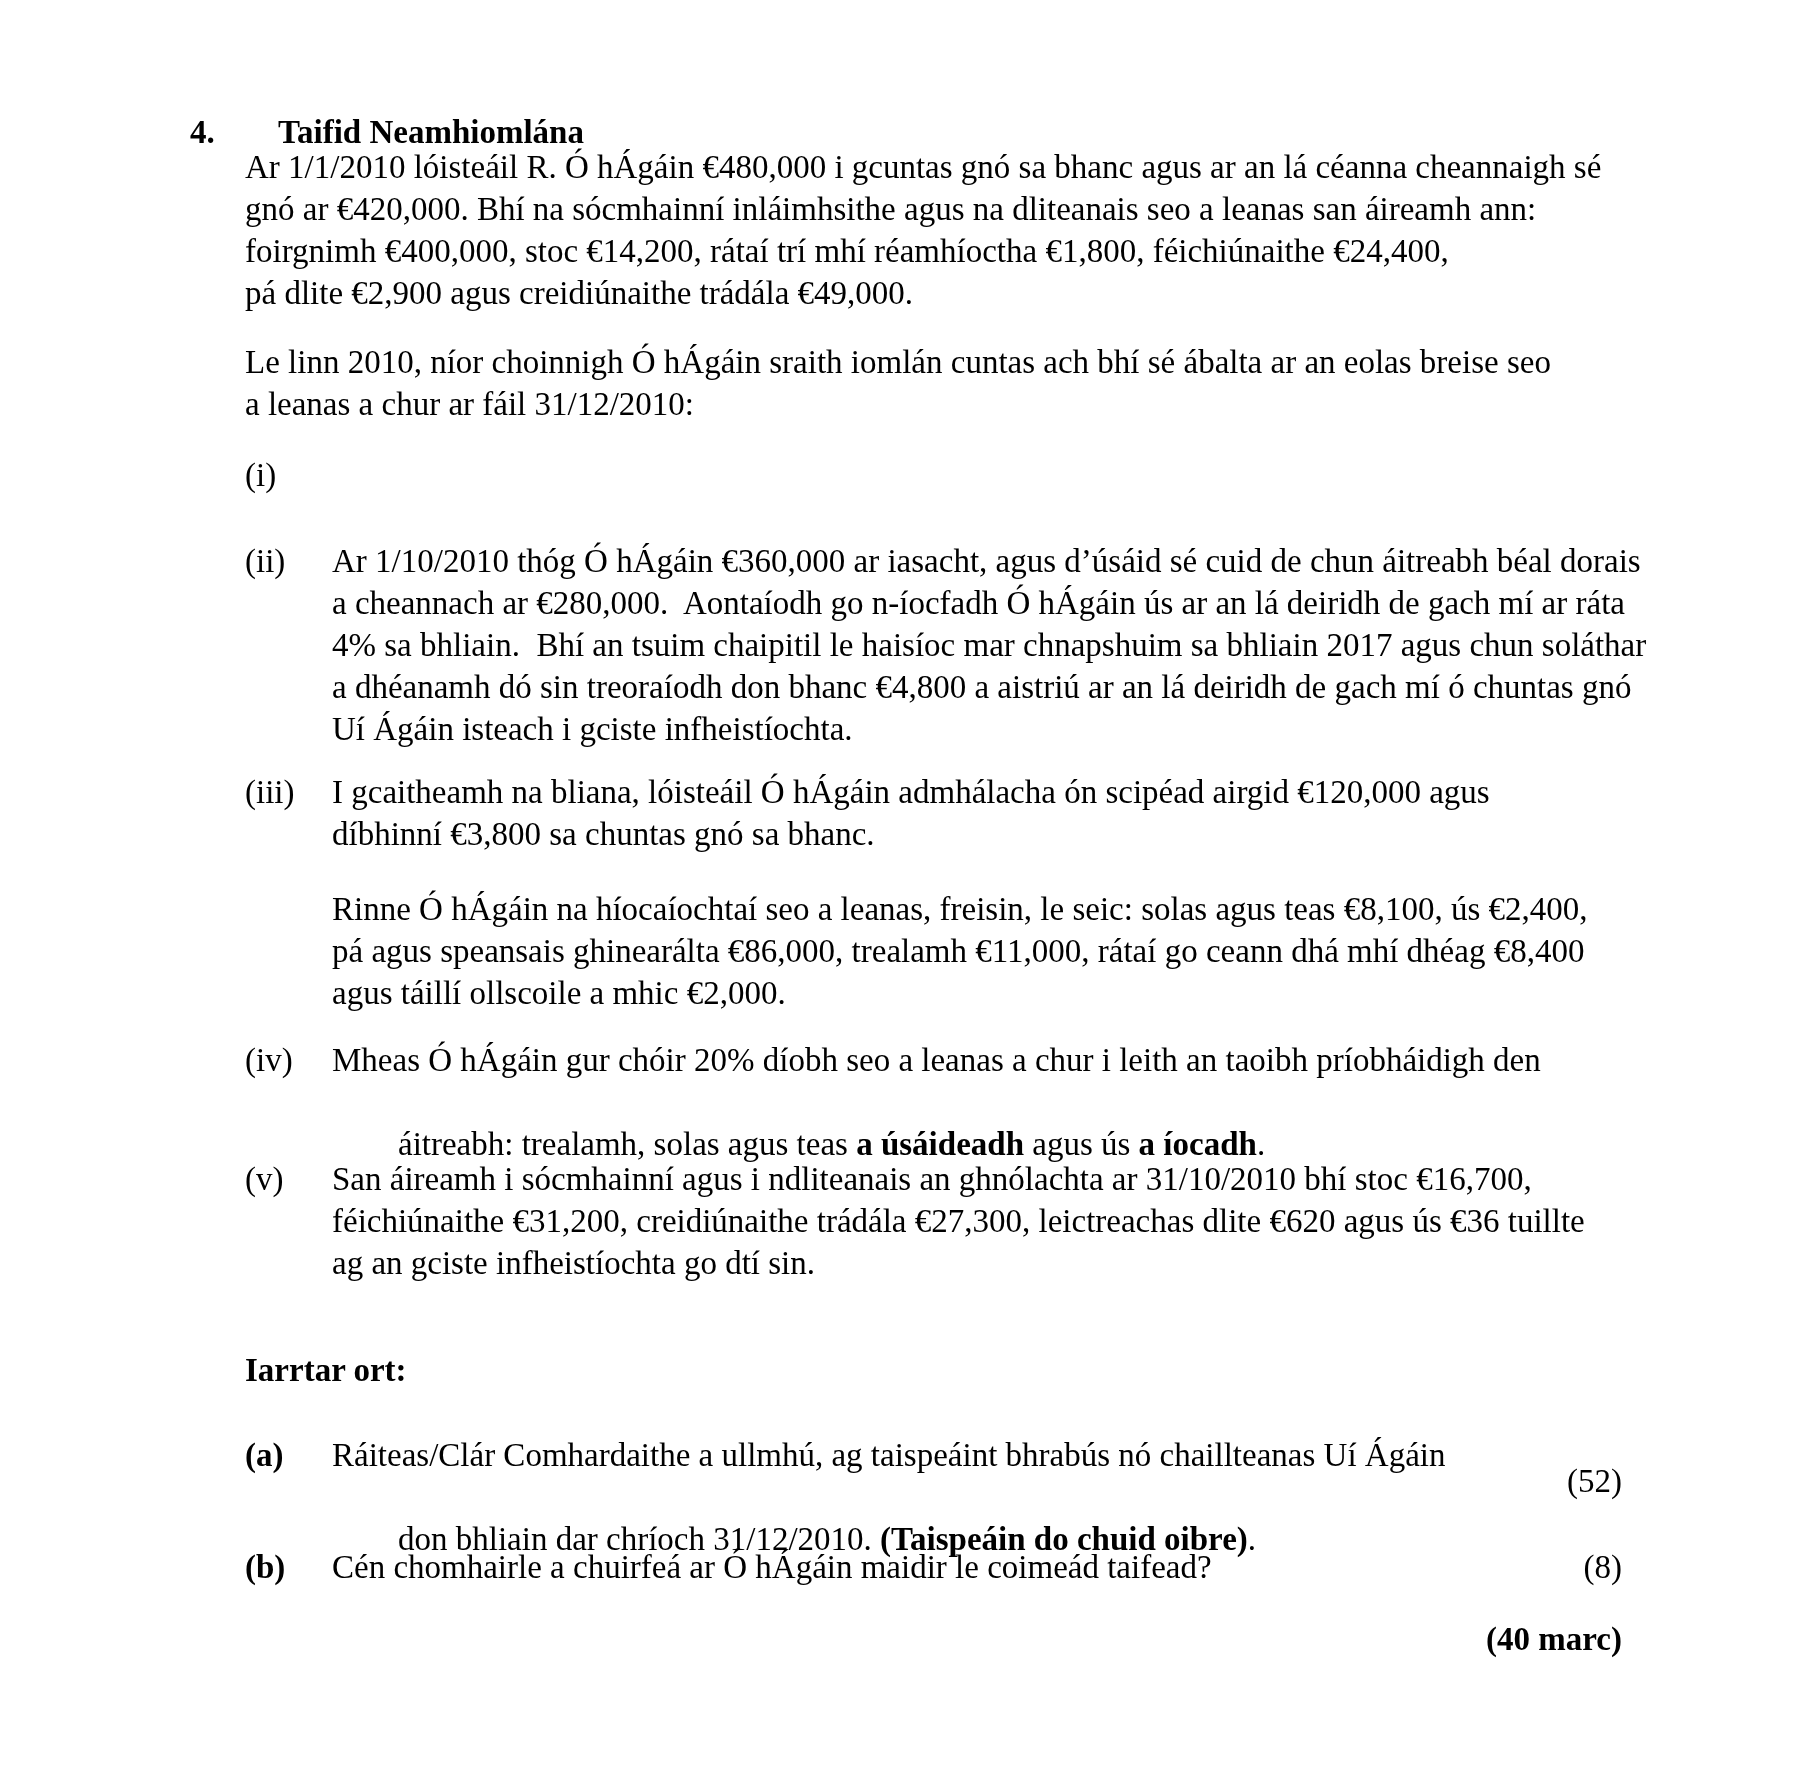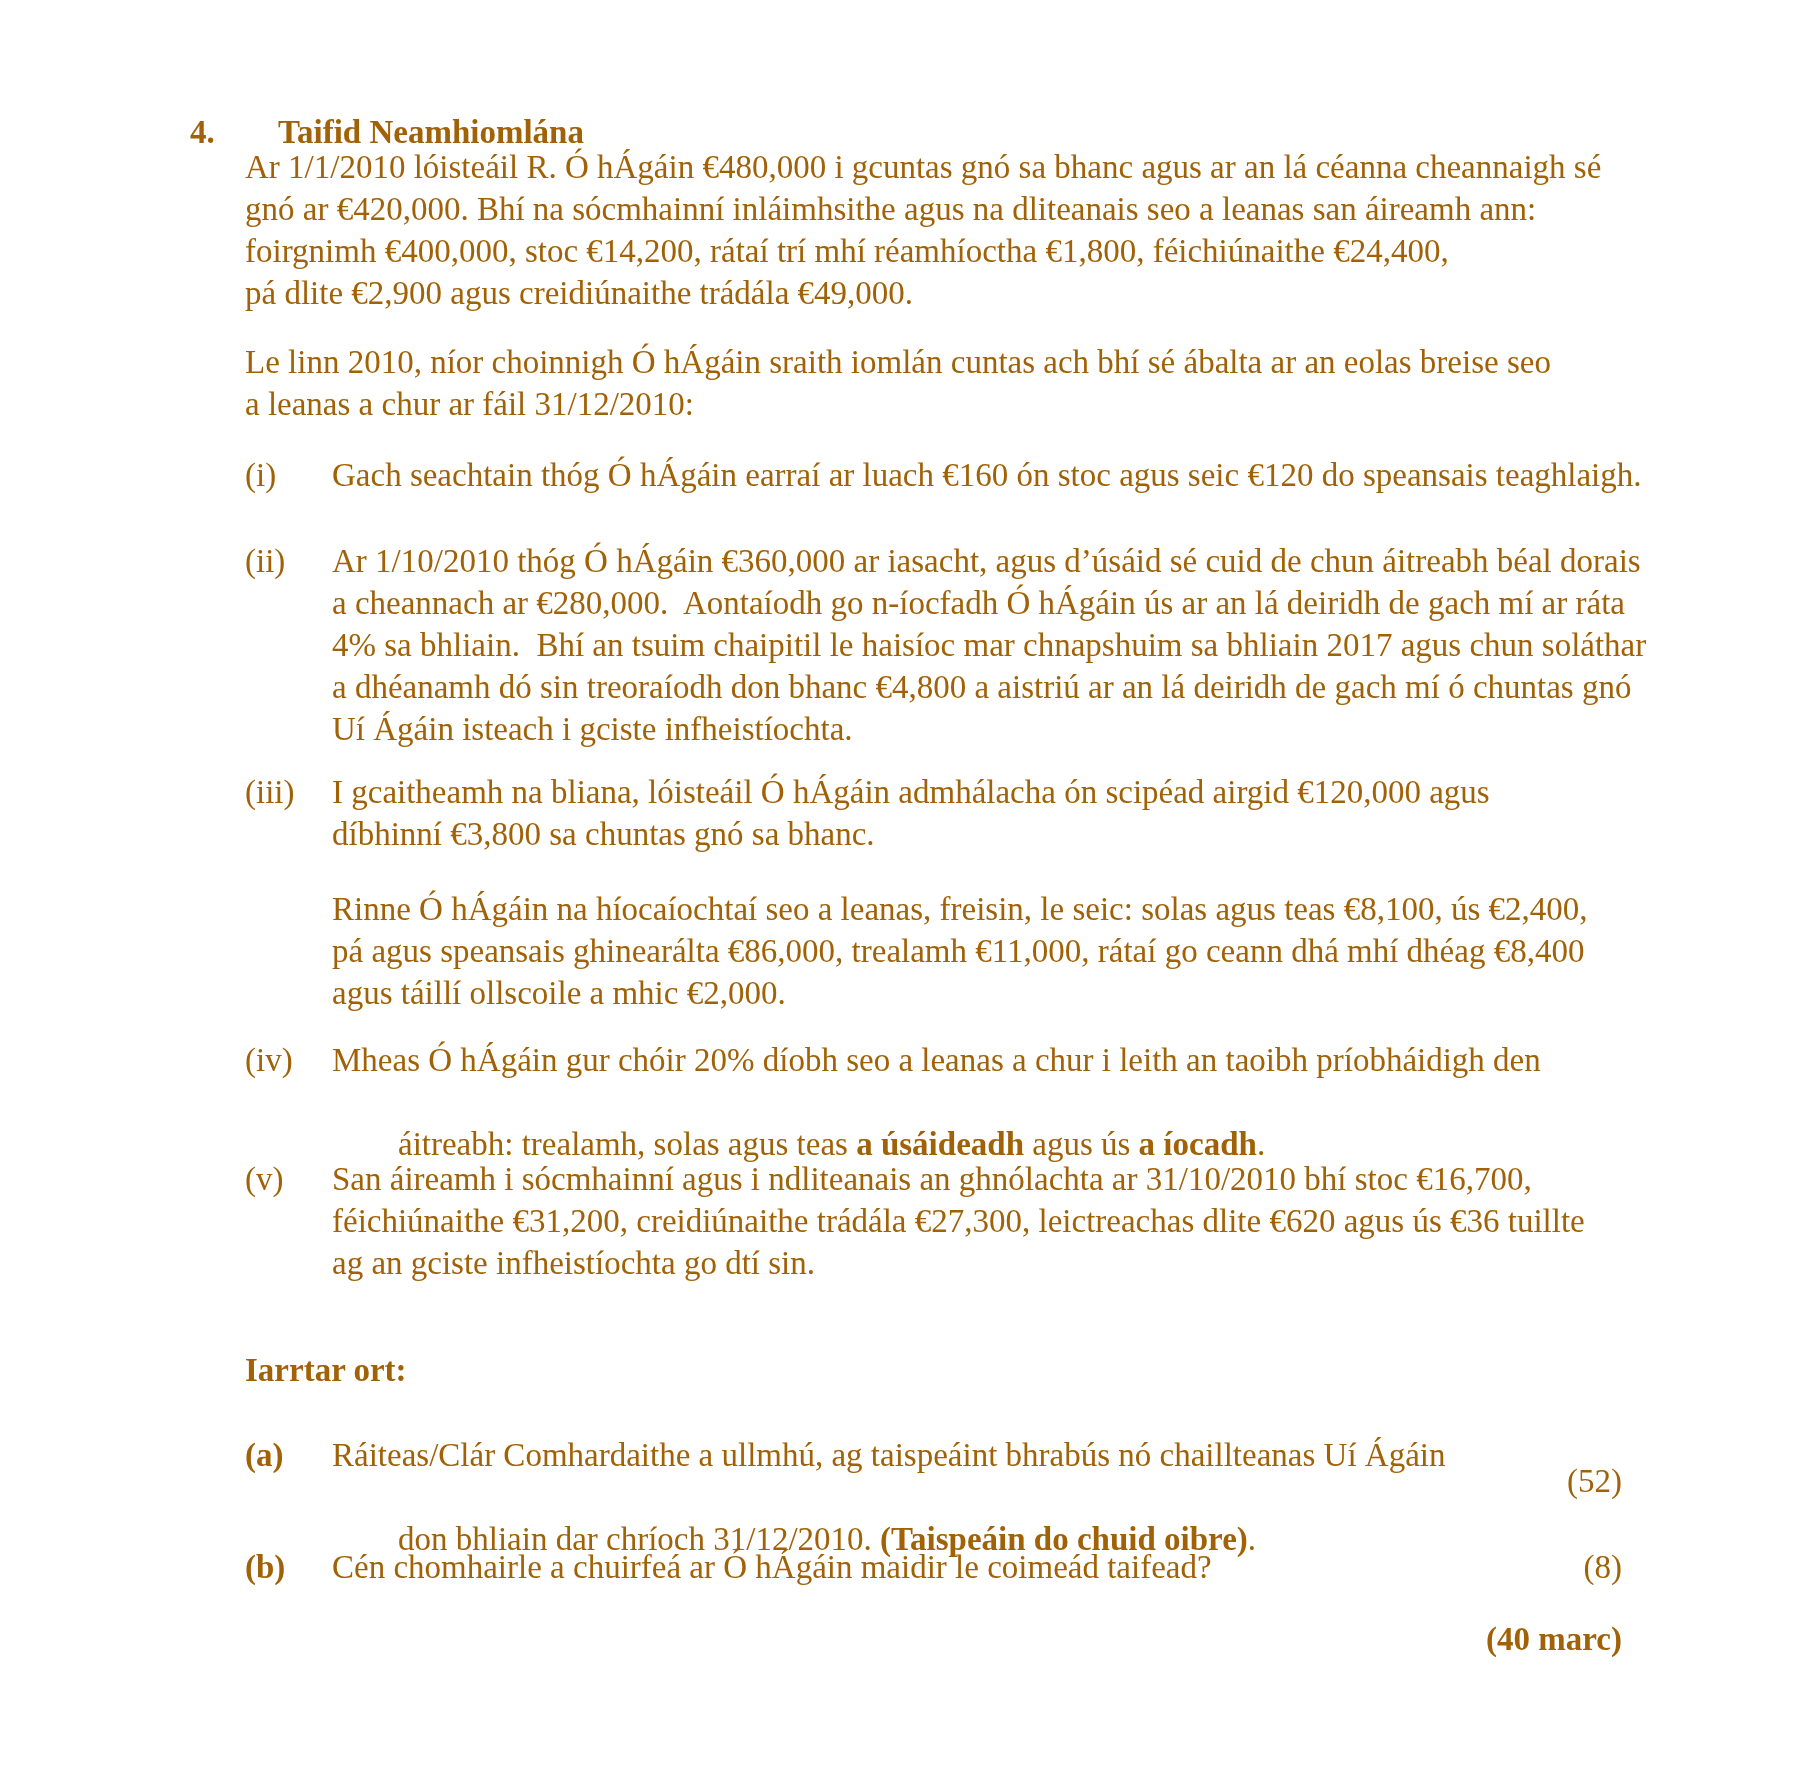--- a/index.html
+++ b/index.html
@@ -1,21 +1,21 @@
 <!DOCTYPE html>
 <html><head>
 <meta charset="utf-8">
 <style>
   html, body { margin: 0; padding: 0; background: #ffffff; }
   .page {
     position: relative;
     width: 1818px;
     height: 1773px;
     background: #ffffff;
-    color: #a16207;
+    color: #000000;
     font-family: "Liberation Serif", "DejaVu Serif", serif;
     font-size: 33px;
     line-height: 42px;
     overflow: hidden;
   }
   .b { font-weight: bold; }
   .heading { position: absolute; top: 69px; left: 157px; font-weight: bold; white-space: pre; }
   .heading .qnum { display: inline-block; width: 88px; }
   .block { position: absolute; left: 245px; }
   .block.sub { left: 332px; }
@@ -42,23 +42,20 @@
     <div class="line">pá dlite €2,900 agus creidiúnaithe trádála €49,000.</div>
   </div>
 
   <div class="block" style="top:341px">
     <div class="line">Le linn 2010, níor choinnigh Ó hÁgáin sraith iomlán cuntas ach bhí sé ábalta ar an eolas breise seo</div>
     <div class="line">a leanas a chur ar fáil 31/12/2010:</div>
   </div>
 
   <div class="item" style="top:454px">
     <span class="ilabel">(i)</span>
-    <div class="itext">
-      <div class="line">Gach seachtain thóg Ó hÁgáin earraí ar luach €160 ón stoc agus seic €120 do speansais teaghlaigh.</div>
-    </div>
   </div>
 
   <div class="item" style="top:540px">
     <span class="ilabel">(ii)</span>
     <div class="itext">
       <div class="line">Ar 1/10/2010 thóg Ó hÁgáin €360,000 ar iasacht, agus d’úsáid sé cuid de chun áitreabh béal dorais</div>
       <div class="line">a cheannach ar €280,000.  Aontaíodh go n-íocfadh Ó hÁgáin ús ar an lá deiridh de gach mí ar ráta</div>
       <div class="line">4% sa bhliain.  Bhí an tsuim chaipitil le haisíoc mar chnapshuim sa bhliain 2017 agus chun soláthar</div>
       <div class="line">a dhéanamh dó sin treoraíodh don bhanc €4,800 a aistriú ar an lá deiridh de gach mí ó chuntas gnó</div>
       <div class="line">Uí Ágáin isteach i gciste infheistíochta.</div>

